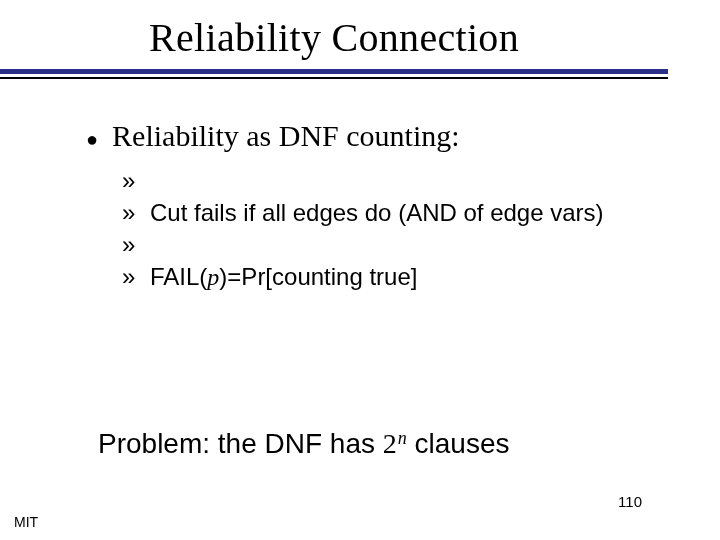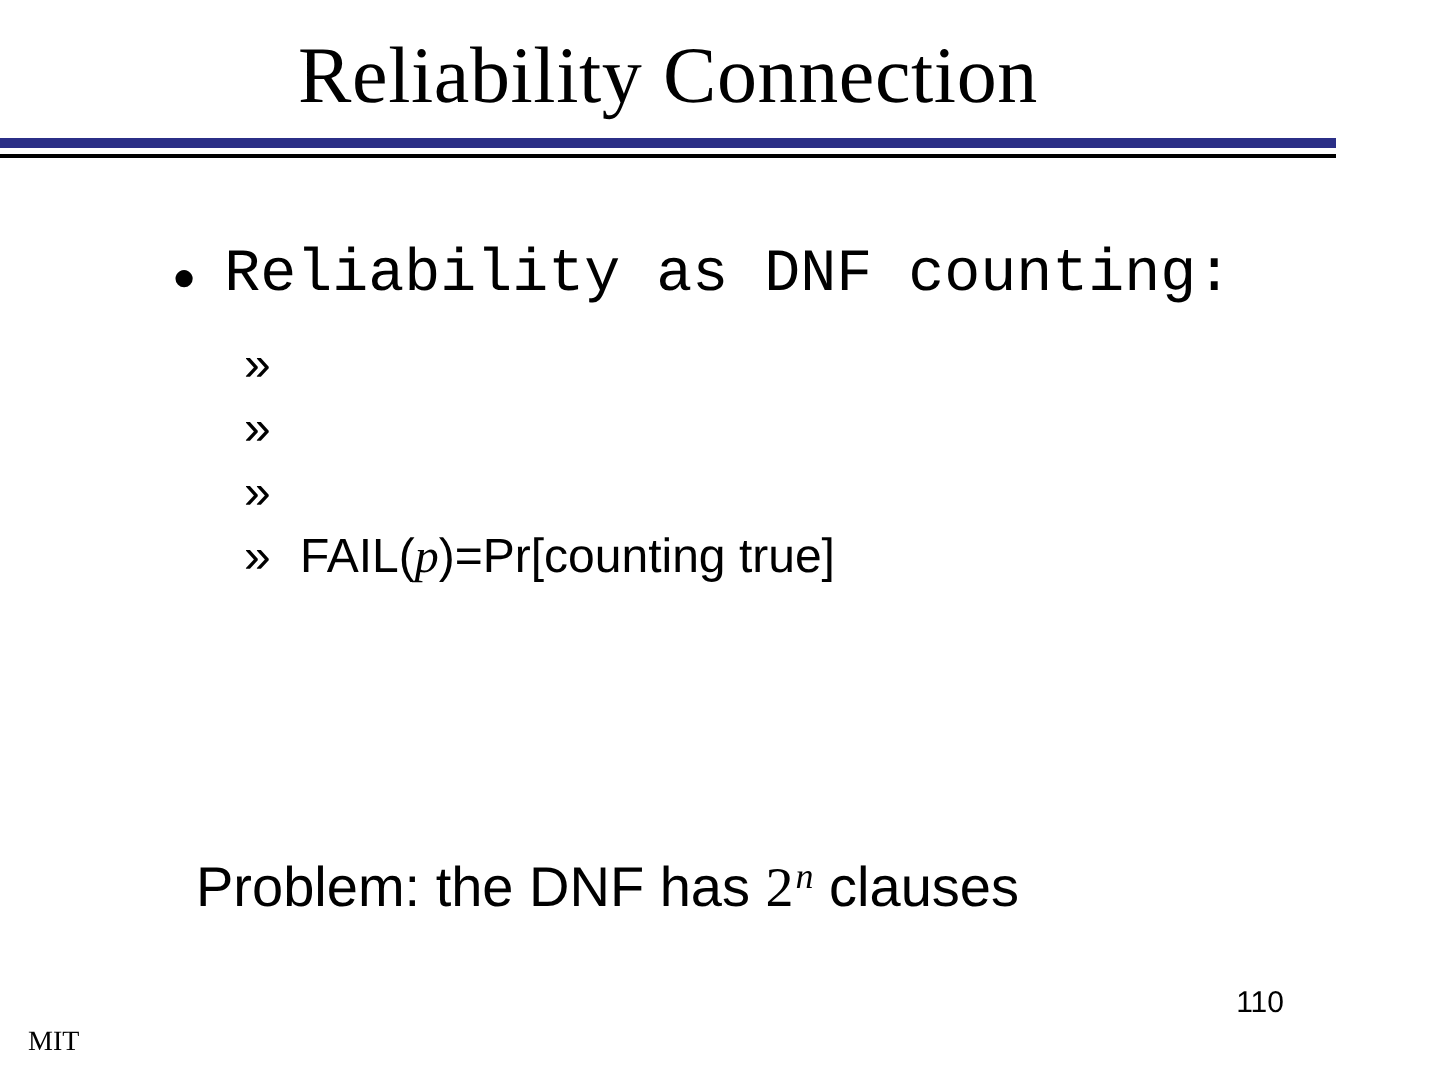--- a/index.html
+++ b/index.html
@@ -5,31 +5,31 @@
   * { margin: 0; padding: 0; box-sizing: border-box; }
   html, body { width: 720px; height: 540px; background: #ffffff; font-family: "Times New Roman", Times, serif; color: #000; overflow: hidden; }
   .slide { position: relative; width: 668px; height: 540px; }
   .title { text-align: center; font-size: 40px; font-weight: 400; padding-top: 14px; letter-spacing: 0.3px; }
   .rule-wrap { margin-top: 8px; }
   .rule-thick { height: 5px; background: #2b2f87; width: 100%; }
   .rule-thin { height: 2px; background: #000; width: 100%; margin-top: 3px; }
   .body { padding: 40px 48px 0 86px; }
   .l1 { display: flex; align-items: baseline; }
   .l1 .bullet { font-size: 20px; line-height: 1; margin-right: 14px; margin-top: 10px; font-family: Arial, sans-serif; }
-  .l1 .text { font-size: 30px; font-family: Liberation Mono, monospace; }
+  .l1 .text { font-size: 30px; font-family: Liberation Serif, serif; }
   .sub { margin-top: 14px; margin-left: 36px; }
   .l2 { display: flex; align-items: baseline; margin-bottom: 4px; }
   .l2 .raquo { font-size: 24px; font-family: Arial, Helvetica, sans-serif; margin-right: 8px; min-width: 20px; }
   .l2 .text { font-size: 24px; font-family: Arial, Helvetica, sans-serif; }
   .l2 .text .ital { font-style: italic; font-family: "Times New Roman", Times, serif; }
   .problem { position: absolute; left: 98px; top: 428px; font-size: 28px; font-family: Arial, Helvetica, sans-serif; color: #000000; }
   .problem .serif { font-family: "Times New Roman", Times, serif; }
   .problem .sup { font-style: italic; position: relative; top: -9px; font-size: 18px; margin-left: 1px; }
   .pagenum { position: absolute; right: 26px; bottom: 30px; font-size: 15px; font-family: Liberation Sans, sans-serif; color: #000; }
-  .mit { position: absolute; left: 14px; bottom: 10px; font-family: Liberation Serif, serif; font-size: 14px; color: #000; }
+  .mit { position: absolute; left: 14px; bottom: 10px; font-family: Liberation Sans, sans-serif; font-size: 14px; color: #000; }
 </style>
 </head>
 <body>
 
 <div class="slide">
   <div class="title">Reliability Connection</div>
   <div class="rule-wrap">
     <div class="rule-thick"></div>
     <div class="rule-thin"></div>
   </div>
@@ -38,20 +38,21 @@
     <div class="l1">
       <span class="bullet">●</span>
       <span class="text">Reliability as DNF counting:</span>
     </div>
     <div class="sub">
       <div class="l2">
         <span class="raquo">»</span>
       </div>
       <div class="l2">
         <span class="raquo">»</span>
+        <span class="text">Cut fails if all edges do (AND of edge vars)</span>
       </div>
       <div class="l2">
         <span class="raquo">»</span>
       </div>
       <div class="l2">
         <span class="raquo">»</span>
         <span class="text"><span>FAIL(</span><span class="ital">p</span><span>)=Pr[counting true]</span></span>
       </div>
     </div>
   </div>

